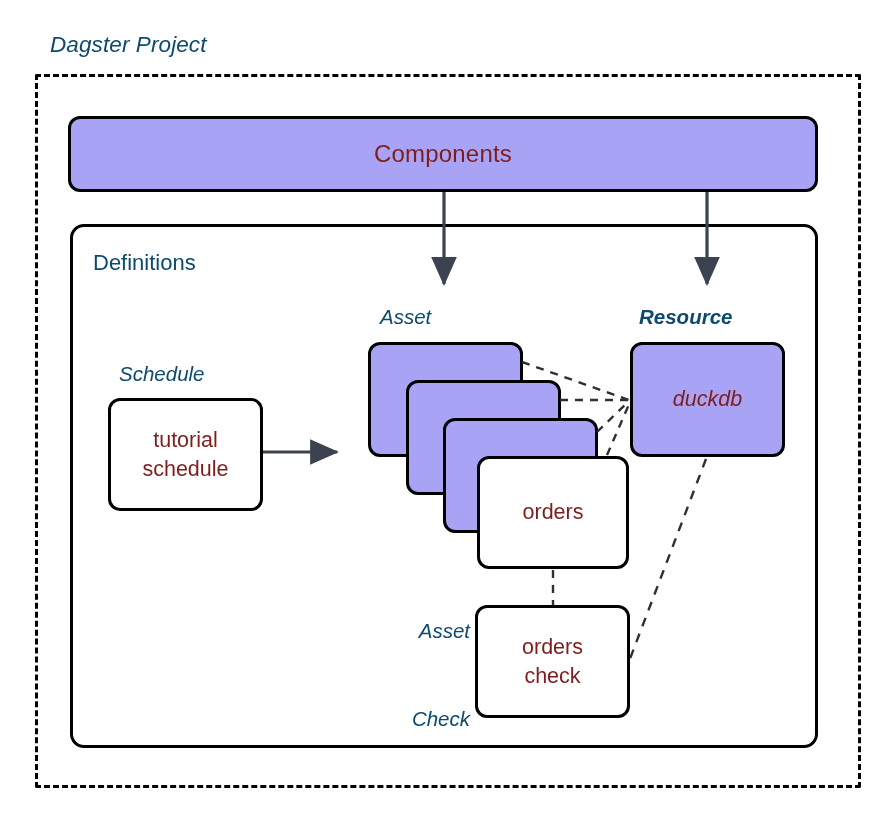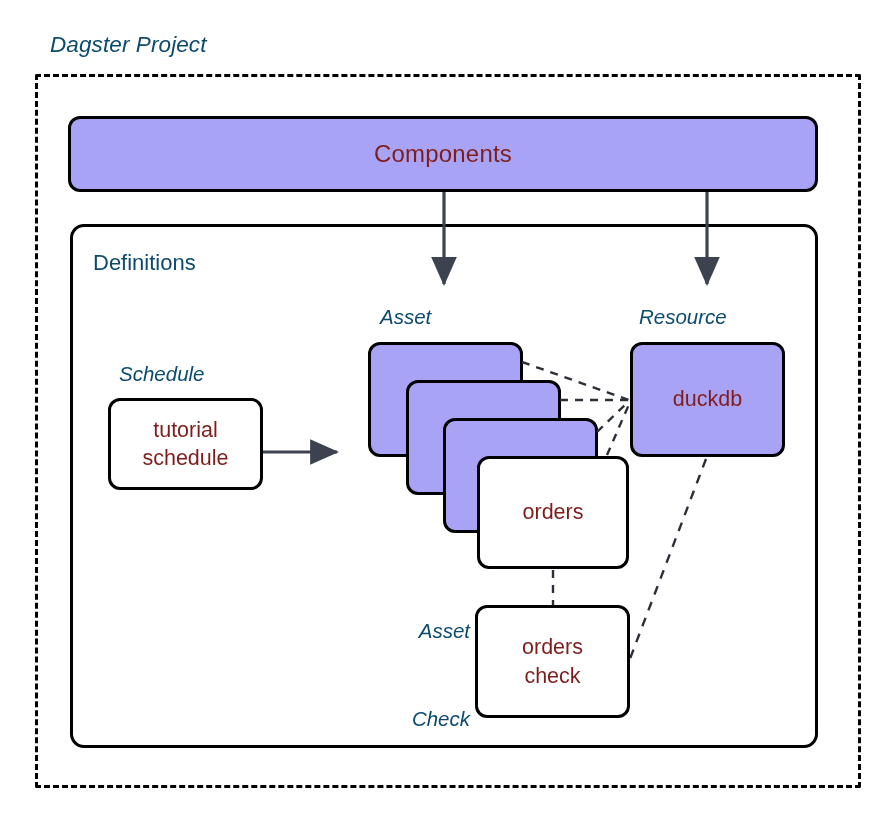--- a/index.html
+++ b/index.html
@@ -121,42 +121,42 @@
 
     <line x1="706" y1="459" x2="628" y2="664" stroke="#2B3038" stroke-width="2.4" stroke-dasharray="9 8"></line>
 
     <line x1="553" y1="570" x2="553" y2="606" stroke="#2B3038" stroke-width="2.4" stroke-dasharray="8 7"></line>
   </svg>
 
   <div class="lbl italic group-label" style="left:119px; top:362px;">Schedule</div>
 
   <div class="lbl italic group-label" style="left:380px; top:305px;">Asset</div>
 
-  <div class="lbl italic group-label" style="left:639px; top:305px;">Resource</div>
+  <div class="lbl italic group-label" style="left:639px; top:305px;font-weight:bold;">Resource</div>
 
   <div class="lbl italic group-label two-line" style="left:382px; top:558px; width:88px;">
     <div>Asset</div>
     <div>Check</div>
   </div>
 
-  <div class="node plain card-text" style="left:108px; top:398px; width:155px; height:92px; flex-direction:column; z-index:4;">
+  <div class="node plain card-text" style="left:108px; top:398px; width:155px; height:113px; flex-direction:column; z-index:4;">
     <span>tutorial</span>
     <span>schedule</span>
   </div>
 
   <div class="node filled stack-card" style="--accent:#A9A3F5; left:368px; top:342px; width:155px; height:115px;"></div>
 
   <div class="node filled stack-card" style="--accent:#A9A3F5; left:406px; top:380px; width:155px; height:115px;"></div>
 
   <div class="node filled stack-card" style="--accent:#A9A3F5; left:443px; top:418px; width:155px; height:115px;"></div>
 
   <div class="node plain card-text" style="left:477px; top:456px; width:152px; height:113px; flex-direction:column; z-index:6;">
     <span>orders</span>
   </div>
 
-  <div class="node filled card-text" style="--accent:#A9A3F5; left:630px; top:342px; width:155px; height:115px; z-index:6;">duckdb</div>
+  <div class="node filled card-text" style="--accent:#A9A3F5; left:630px; top:342px; width:155px; height:115px; z-index:6;font-style:italic;">duckdb</div>
 
   <div class="node plain card-text" style="left:475px; top:605px; width:155px; height:113px; flex-direction:column; z-index:6;">
     <span>orders</span>
     <span>check</span>
   </div>
 
 </div>
 
 </body></html>

